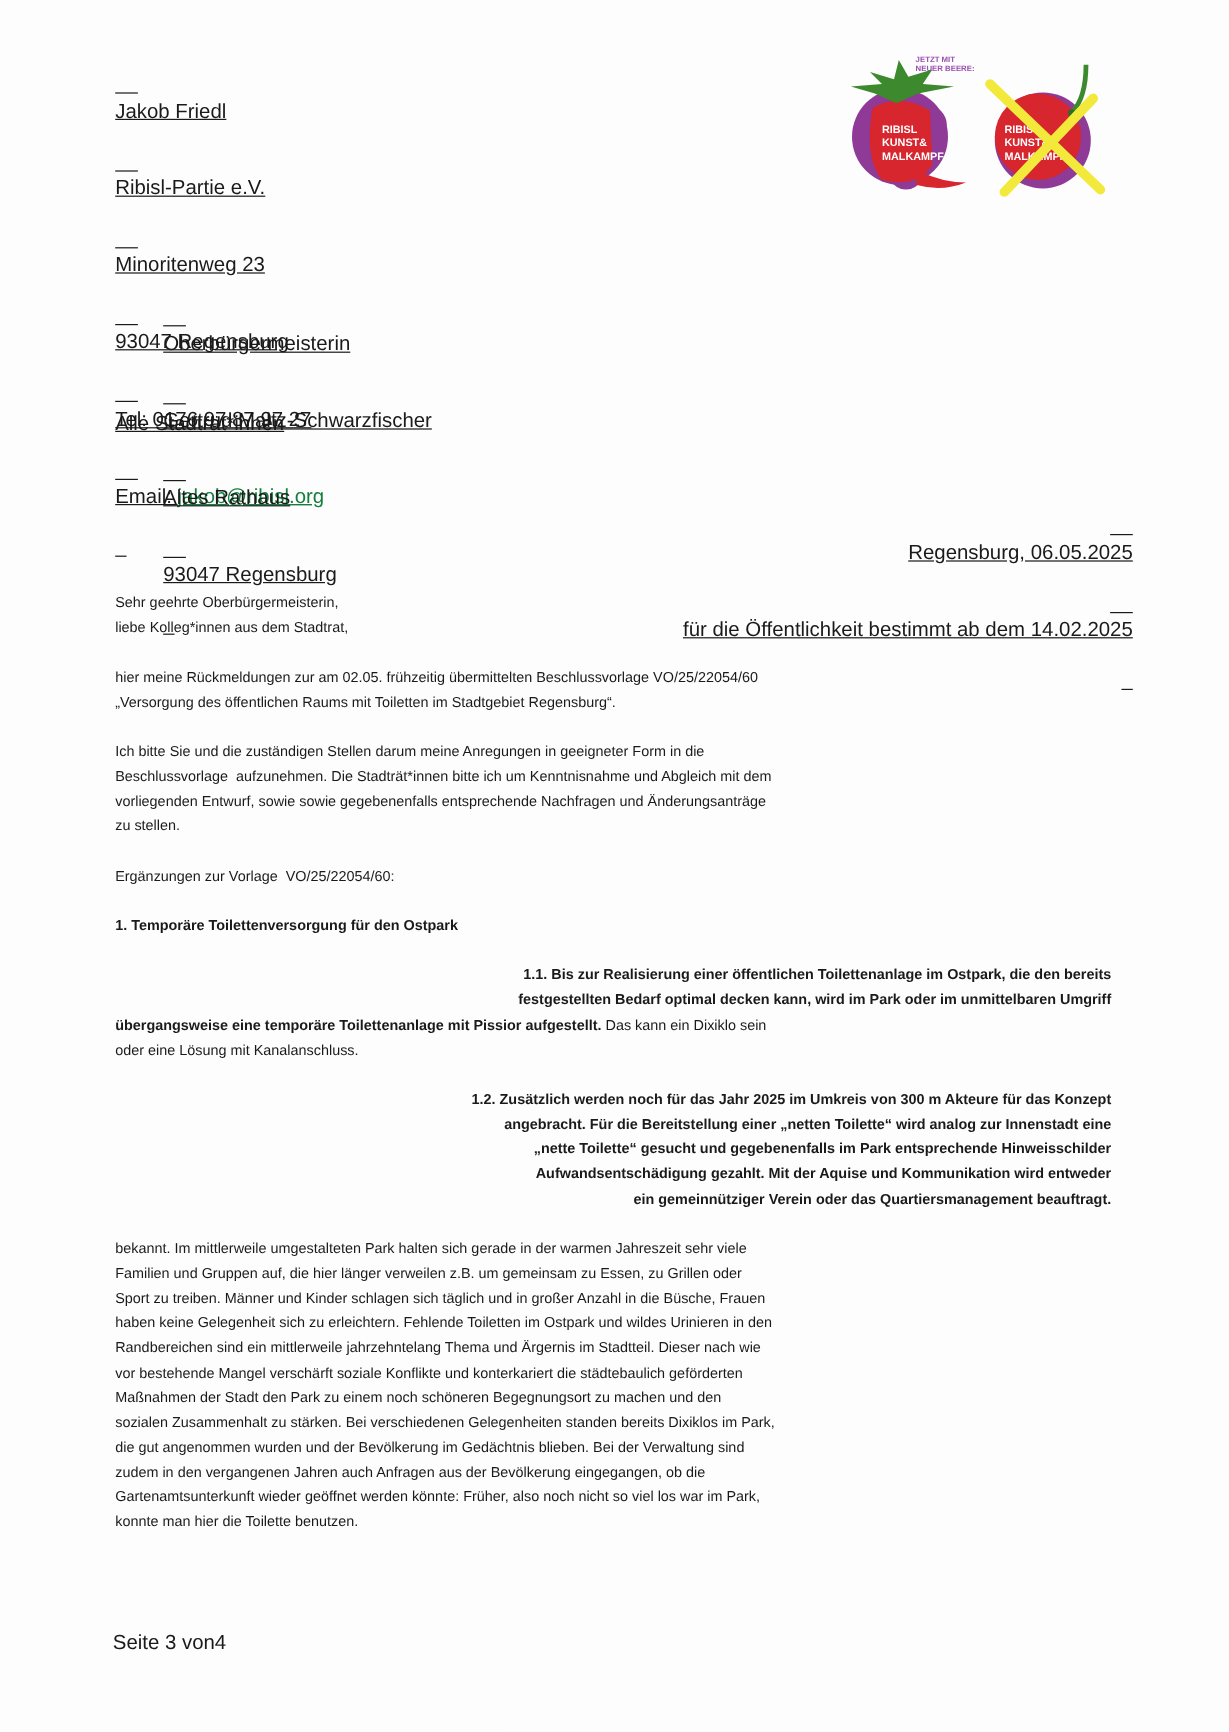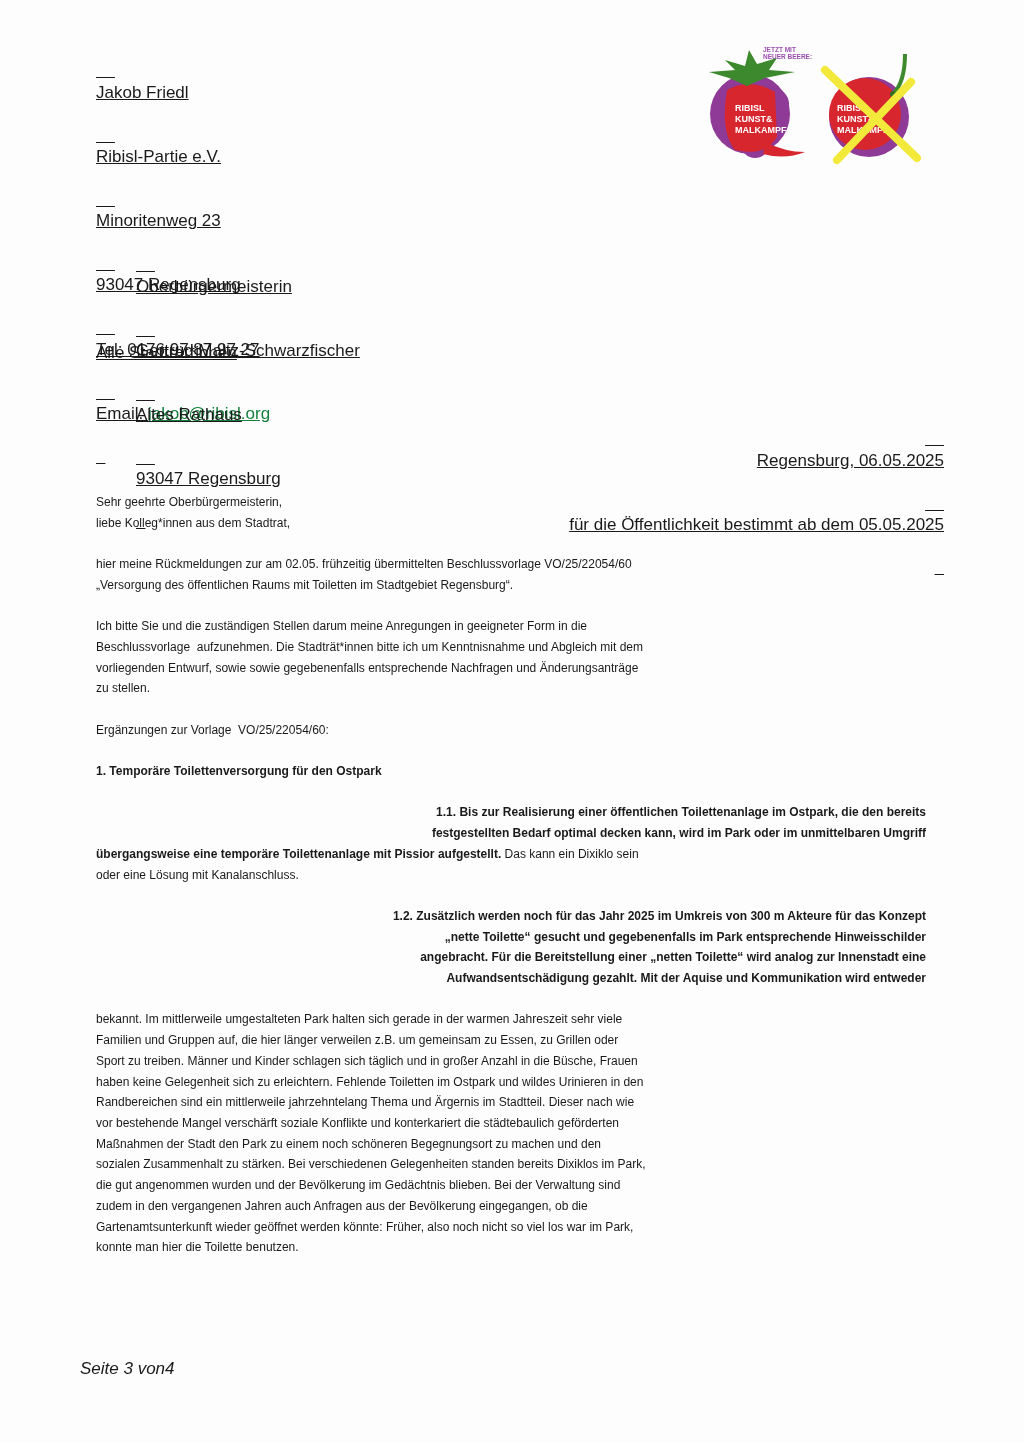--- a/index.html
+++ b/index.html
@@ -10,21 +10,21 @@
   .line { font-size: 17px; line-height: 21.4px; white-space: pre; text-decoration: underline; }
   .sender { left: 96px; top: 39px; }
   .sender a { color: #15803d; text-decoration: underline; }
   .logo { left: 705px; top: 42px; width: 225px; height: 125px; }
   .recipient { left: 96px; top: 233px; margin-left: 40px; }
   .cc { left: 96px; top: 342px; }
   .dateblock { right: 80px; top: 407px; text-align: right; }
   .body { left: 96px; top: 492px; width: 830px; font-size: 12px; line-height: 20.7px; }
   .body p { margin: 0 0 20.7px 0; }
   .body b { font-weight: bold; text-align: right; }
-  .footer { left: 80px; top: 1359px; font-size: 17px; font-style: italic; }
+  .footer { left: 94px; top: 1359px; font-size: 17px; }
   .br { display: block; }
 </style>
 </head>
 <body>
 
 <div class="page">
 
   <div class="abs line sender">
     <span class="br">Jakob Friedl</span>
     <span class="br">Ribisl-Partie e.V.</span>
@@ -68,21 +68,21 @@
     <span class="br">Oberbürgermeisterin</span>
     <span class="br">Gertrud Maltz-Schwarzfischer</span>
     <span class="br">Altes Rathaus</span>
     <span class="br">93047 Regensburg</span>
   </div>
 
   <div class="abs line cc">Alle Stadträt*innen</div>
 
   <div class="abs line dateblock">
     <span class="br">Regensburg, 06.05.2025</span>
-    <span class="br">für die Öffentlichkeit bestimmt ab dem 05.05.2025</span>
+    <span class="br">für die Öffentlichkeit bestimmt ab dem 14.02.2025</span>
   </div>
 
   <div class="abs body">
     <p>
       <span class="br">Sehr geehrte Oberbürgermeisterin,</span>
       <span class="br">liebe Kolleg*innen aus dem Stadtrat,</span>
     </p>
     <p>
       <span class="br">hier meine Rückmeldungen zur am 02.05. frühzeitig übermittelten Beschlussvorlage VO/25/22054/60</span>
       <span class="br">„Versorgung des öffentlichen Raums mit Toiletten im Stadtgebiet Regensburg“.</span>
@@ -96,23 +96,24 @@
     <p style="white-space:pre">Ergänzungen zur Vorlage  VO/25/22054/60:</p>
     <p><b>1. Temporäre Toilettenversorgung für den Ostpark</b></p>
     <p>
       <b class="br">1.1. Bis zur Realisierung einer öffentlichen Toilettenanlage im Ostpark, die den bereits</b>
       <b class="br">festgestellten Bedarf optimal decken kann, wird im Park oder im unmittelbaren Umgriff</b>
       <span class="br"><b>übergangsweise eine temporäre Toilettenanlage mit Pissior aufgestellt.</b><span style="white-space:pre"> Das kann ein Dixiklo sein</span></span>
       <span class="br">oder eine Lösung mit Kanalanschluss.</span>
     </p>
     <p>
       <b class="br">1.2. Zusätzlich werden noch für das Jahr 2025 im Umkreis von 300 m Akteure für das Konzept</b>
+      <b class="br">angebracht. Für die Bereitstellung einer „netten Toilette“ wird analog zur Innenstadt eine</b>
       <b class="br">„nette Toilette“ gesucht und gegebenenfalls im Park entsprechende Hinweisschilder</b>
-      <b class="br">angebracht. Für die Bereitstellung einer „netten Toilette“ wird analog zur Innenstadt eine</b>
       <b class="br">Aufwandsentschädigung gezahlt. Mit der Aquise und Kommunikation wird entweder</b>
+      <b class="br">ein gemeinnütziger Verein oder das Quartiersmanagement beauftragt.</b>
     </p>
     <p>
       <span class="br">bekannt. Im mittlerweile umgestalteten Park halten sich gerade in der warmen Jahreszeit sehr viele</span>
       <span class="br">Familien und Gruppen auf, die hier länger verweilen z.B. um gemeinsam zu Essen, zu Grillen oder</span>
       <span class="br">Sport zu treiben. Männer und Kinder schlagen sich täglich und in großer Anzahl in die Büsche, Frauen</span>
       <span class="br">haben keine Gelegenheit sich zu erleichtern. Fehlende Toiletten im Ostpark und wildes Urinieren in den</span>
       <span class="br">Randbereichen sind ein mittlerweile jahrzehntelang Thema und Ärgernis im Stadtteil. Dieser nach wie</span>
       <span class="br">vor bestehende Mangel verschärft soziale Konflikte und konterkariert die städtebaulich geförderten</span>
       <span class="br">Maßnahmen der Stadt den Park zu einem noch schöneren Begegnungsort zu machen und den</span>
       <span class="br">sozialen Zusammenhalt zu stärken. Bei verschiedenen Gelegenheiten standen bereits Dixiklos im Park,</span>

